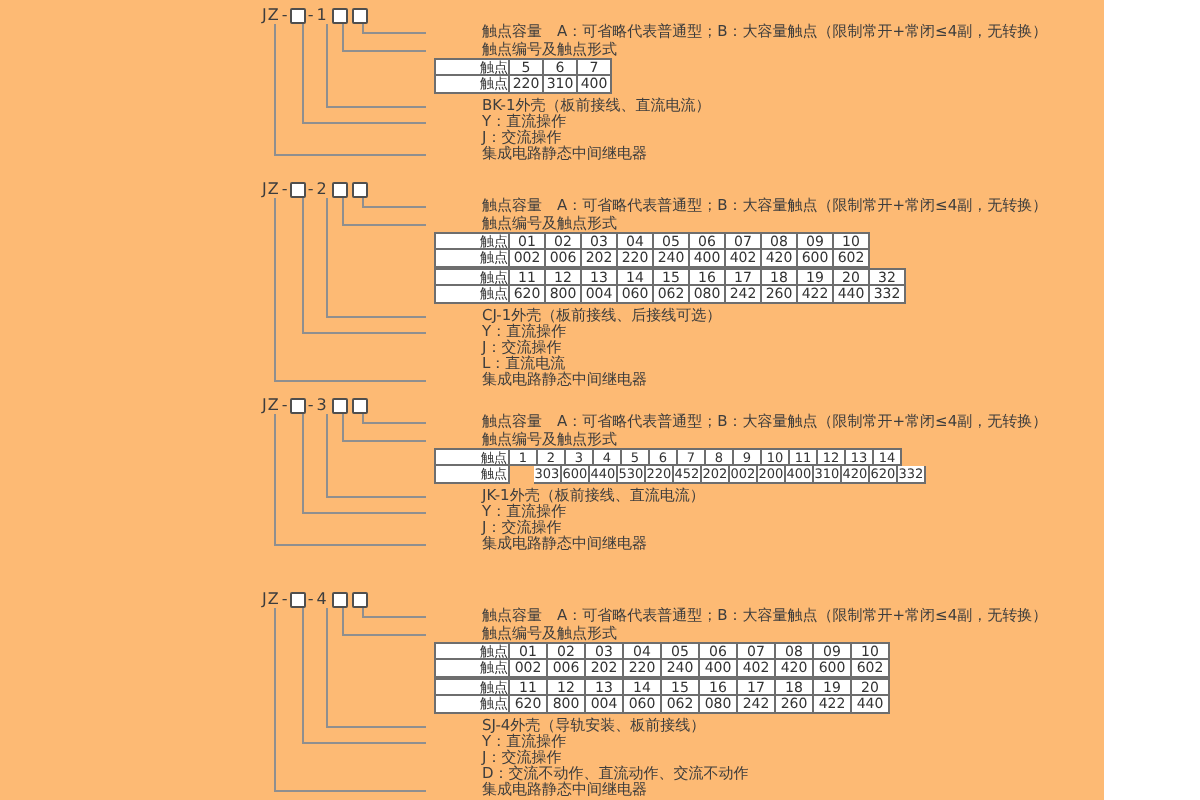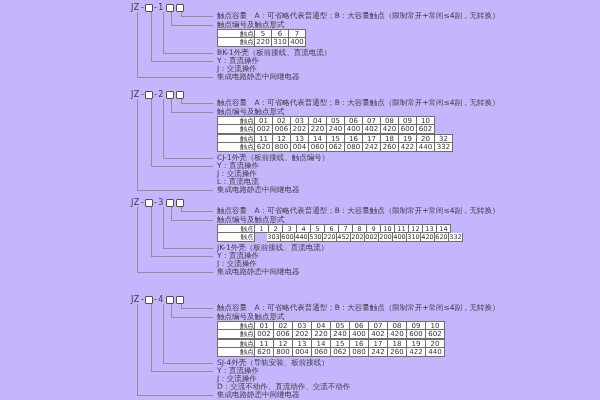--- a/index.html
+++ b/index.html
@@ -1,30 +1,30 @@
 <!DOCTYPE html>
 <html><head>
 <meta charset="utf-8">
 <style>
   html,body{margin:0;padding:0;background:#fff;}
   .canvas{
-    position:relative;width:600px;height:400px;background:#c4b5fd;
+    position:relative;width:552px;height:400px;background:#fdba74;
     font-family:"DejaVu Sans","Liberation Sans",sans-serif;
     color:#3d3d3d;overflow:hidden;
   }
   .leader-svg{position:absolute;left:0;top:0;width:600px;height:400px;}
   .section{position:absolute;left:0;top:0;width:600px;height:0;overflow:visible;}
   .hdr{position:absolute;display:flex;align-items:center;height:9px;white-space:nowrap;}
   .seg-txt{display:inline-block;font-size:8px;line-height:9px;color:#3d3d3d;}
   .seg-jz{letter-spacing:0.5px;}
   .seg-dash{width:5px;text-align:center;}
   .seg-digit{width:6px;text-align:center;}
   .seg-box{display:inline-block;width:6px;height:6px;border:1px solid #4f4f4f;border-radius:1px;background:#fff;}
   .ml2{margin-left:2px;}
-  .lbl{position:absolute;font-size:7.5px;line-height:9px;white-space:nowrap;color:#3d3d3d;}
+  .lbl{position:absolute;font-size:7.5px;line-height:9px;white-space:nowrap;color:#3d3d3d;margin-left:24px;}
   .tbl{position:absolute;display:flex;flex-direction:column;}
   .trow{display:flex;}
   .tcell{
     box-sizing:border-box;height:9px;line-height:8px;text-align:center;
     border-right:1px solid #6e6e6e;border-bottom:1px solid #6e6e6e;
     background:#fff;color:#333;overflow:hidden;
   }
   .trow .tcell:first-child{border-left:1px solid #6e6e6e;padding-left:22px;}
   .trow.top .tcell{border-top:1px solid #6e6e6e;}
 </style>
@@ -90,21 +90,21 @@
         <span class="seg-txt seg-jz">JZ</span>
         <span class="seg-txt seg-dash">-</span>
         <span class="seg-box"></span>
         <span class="seg-txt seg-dash">-</span>
         <span class="seg-txt seg-digit">2</span>
         <span class="seg-box ml2"></span>
         <span class="seg-box ml2"></span>
       </div>
       <div class="lbl" style="left: 217px; top: 98px;">触点容量　A：可省略代表普通型；B：大容量触点（限制常开+常闭≤4副，无转换）</div>
       <div class="lbl" style="left: 217px; top: 107px;">触点编号及触点形式</div>
-      <div class="lbl" style="left: 217px; top: 153px;">CJ-1外壳（板前接线、触点编号）</div>
+      <div class="lbl" style="left: 217px; top: 153px;">CJ-1外壳（板前接线、后接线可选）</div>
       <div class="lbl" style="left: 217px; top: 161px;">Y：直流操作</div>
       <div class="lbl" style="left: 217px; top: 169px;">J：交流操作</div>
       <div class="lbl" style="left: 217px; top: 177px;">L：直流电流</div>
       <div class="lbl" style="left: 217px; top: 185px;">集成电路静态中间继电器</div>
       <div class="tbl" style="left: 217px; top: 116px; font-size: 7px;">
         <div class="trow top">
           <span class="tcell" style="width: 38px;">触点编号</span>
           <span class="tcell" style="width: 18px;">01</span>
           <span class="tcell" style="width: 18px;">02</span>
           <span class="tcell" style="width: 18px;">03</span>

